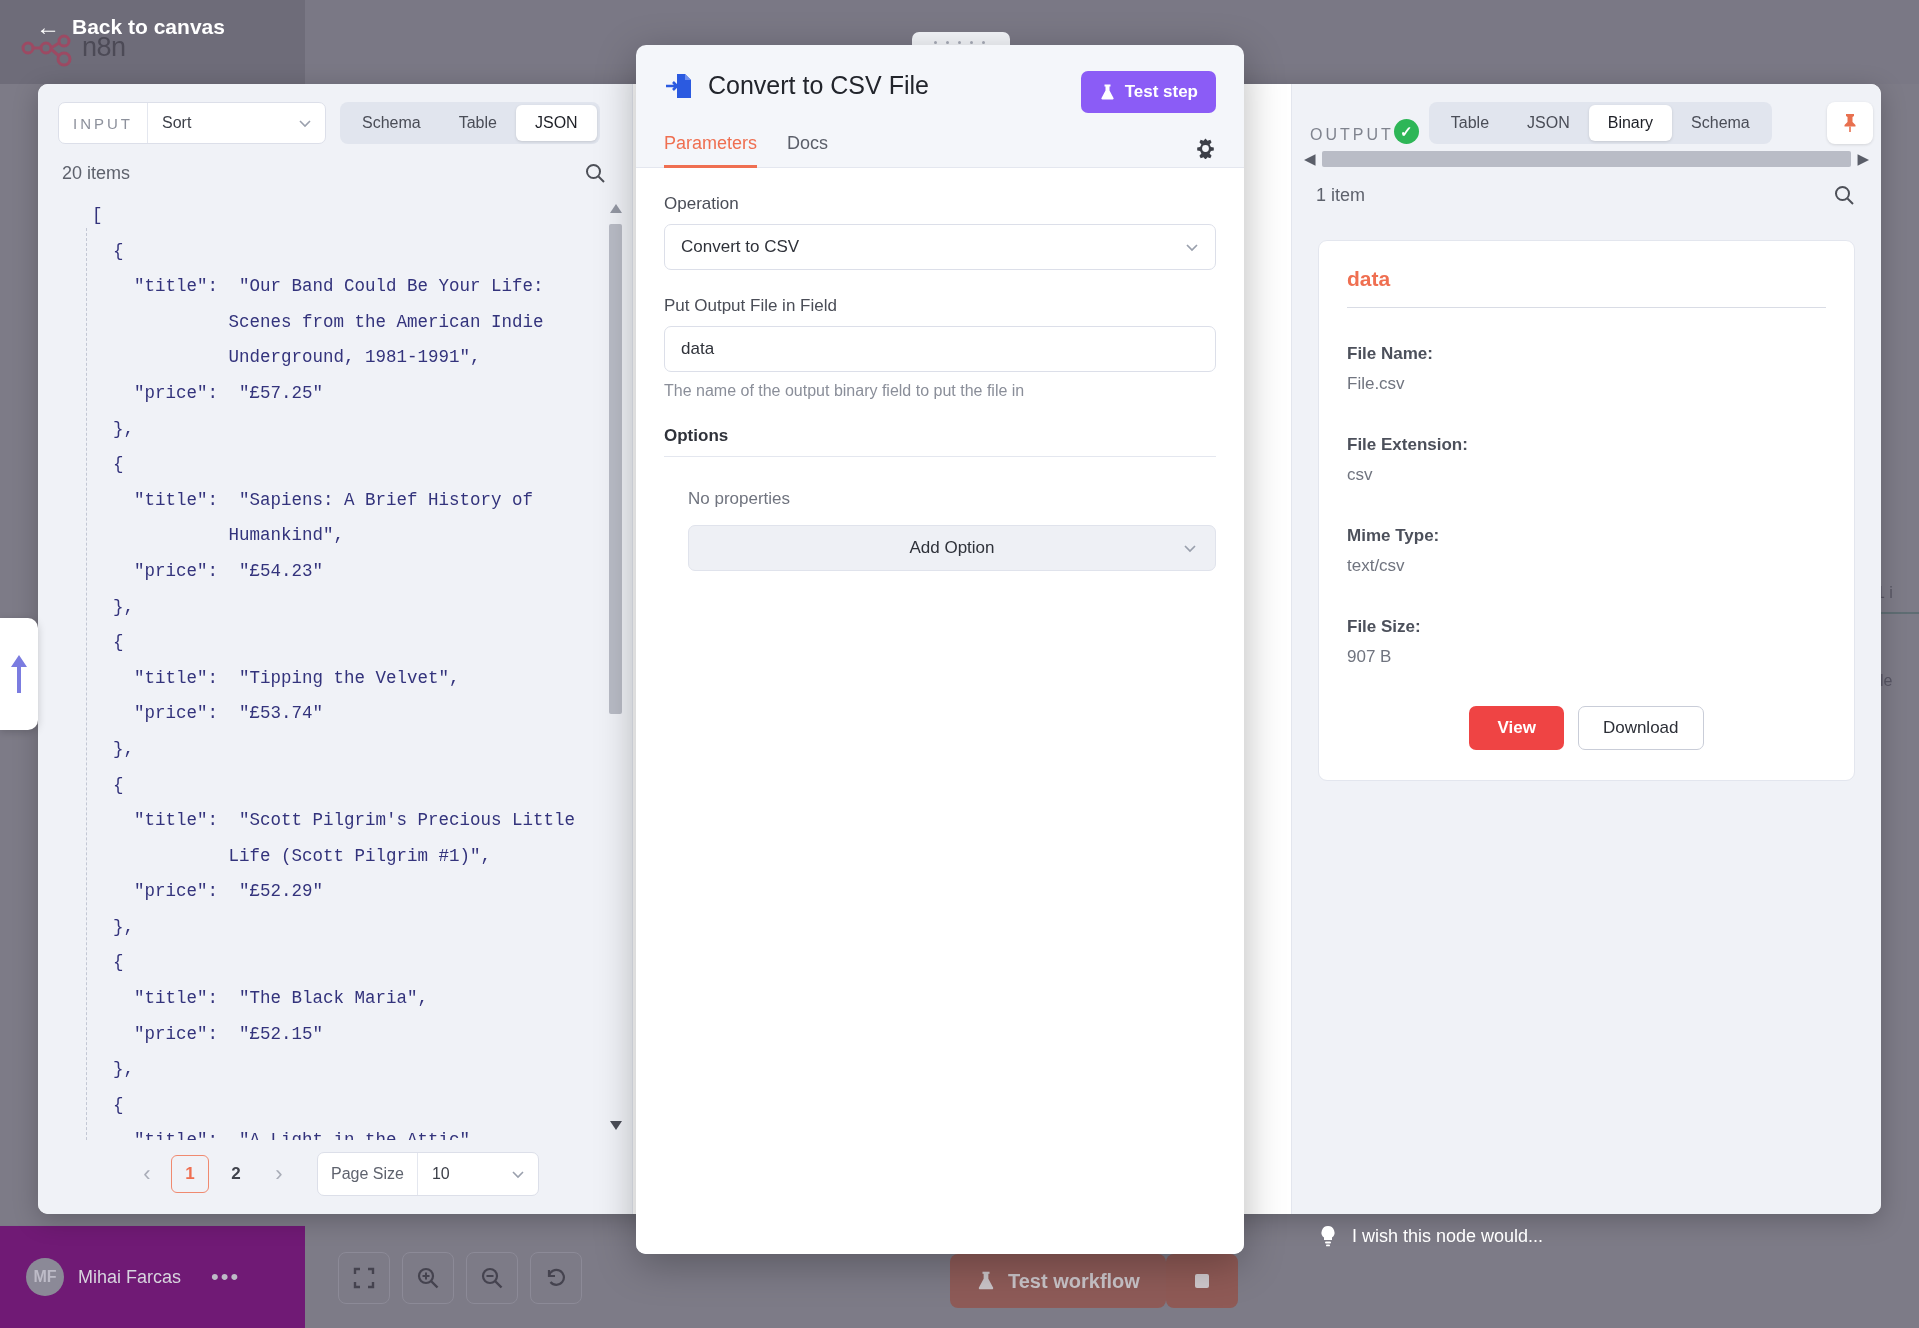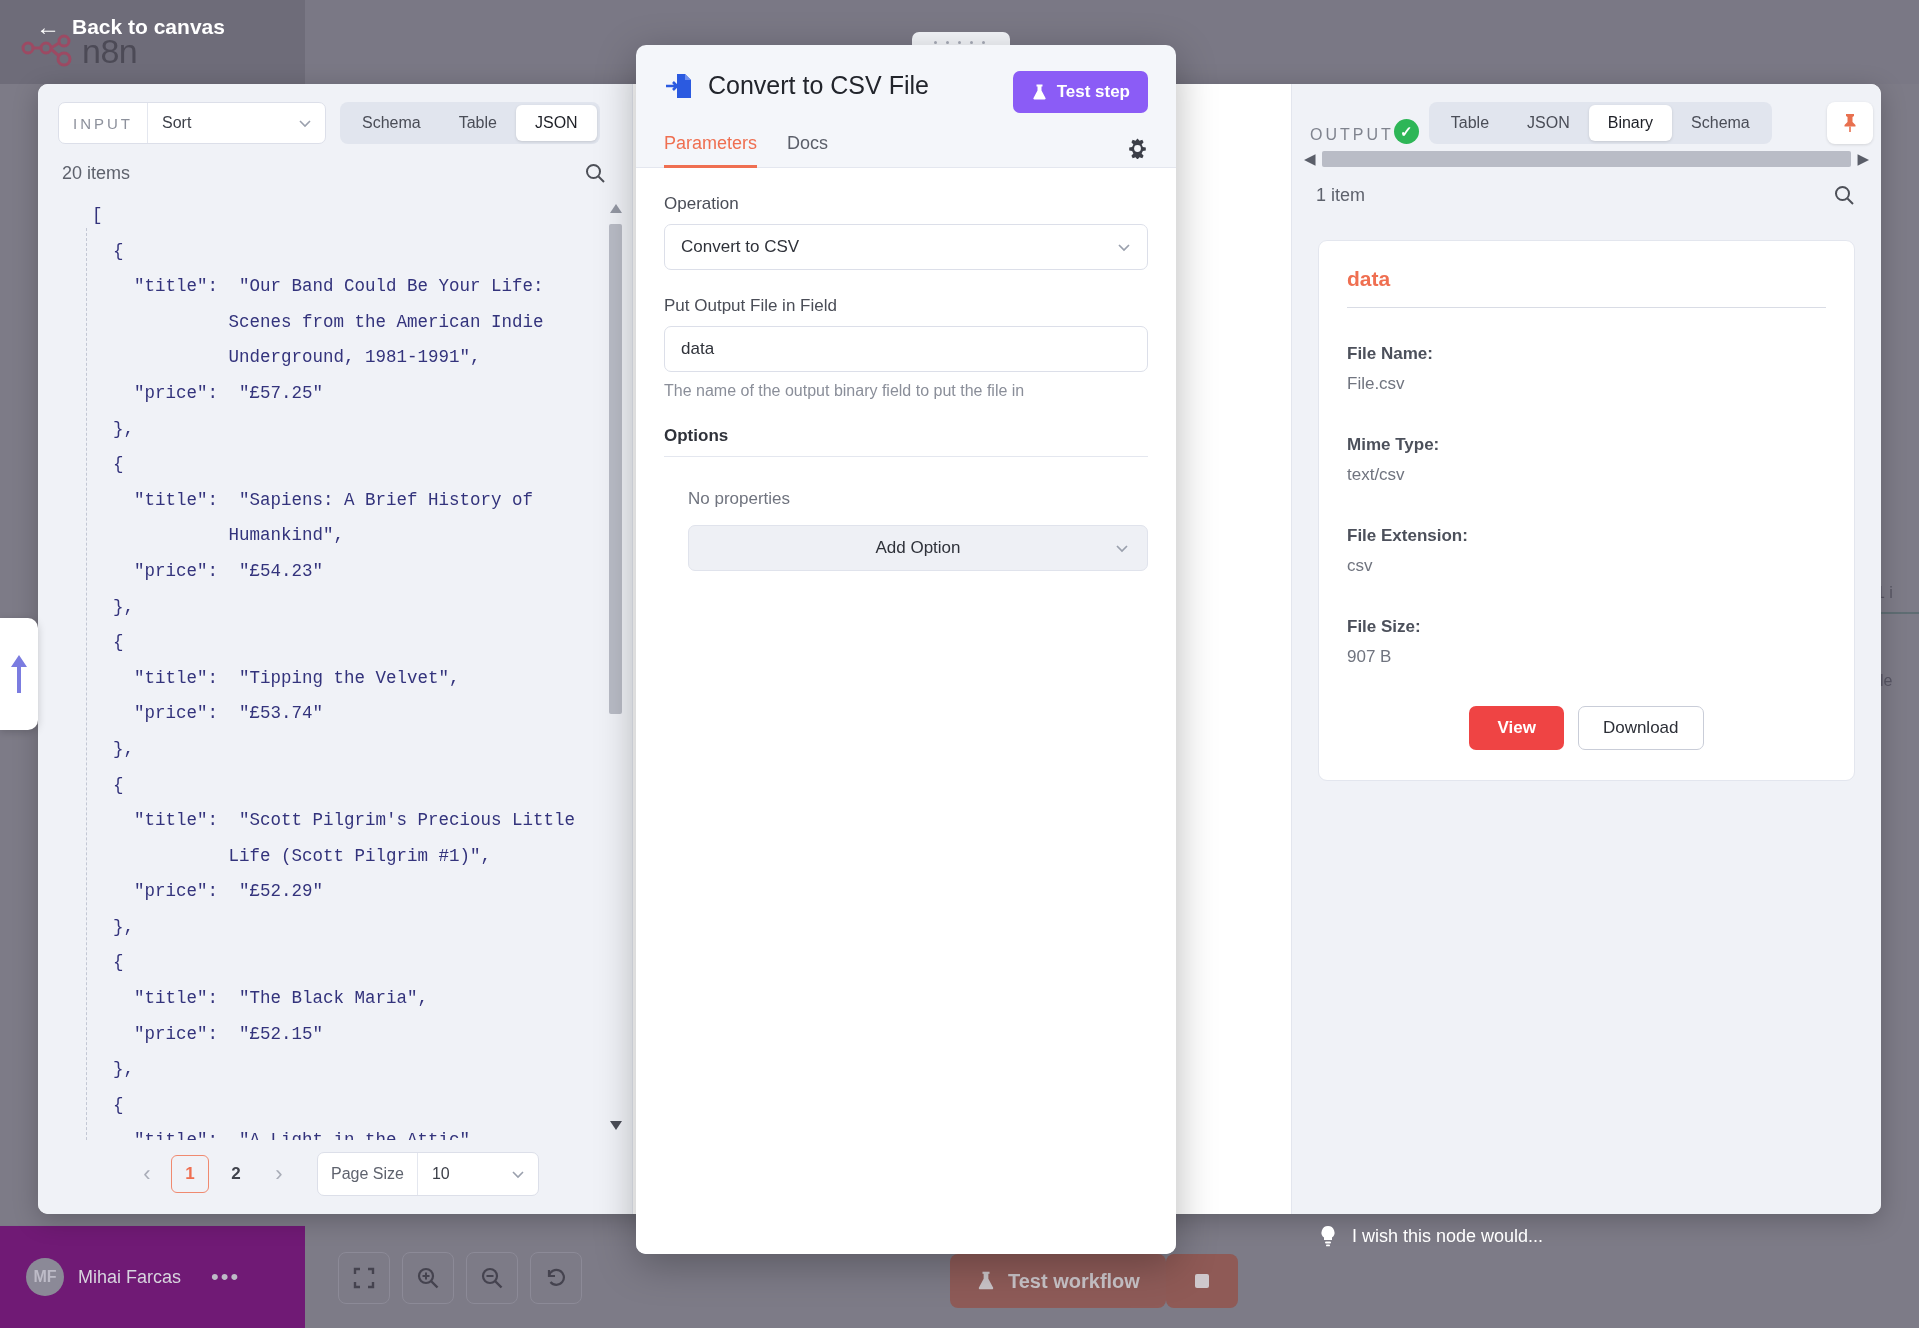--- a/index.html
+++ b/index.html
@@ -19,21 +19,21 @@
   }
   .canvas-topbar-right {
     position: absolute; left: 305px; top: 0; right: 0; height: 84px;
     background: #7a7885;
   }
   .logo-wrap {
     position: absolute; left: 20px; top: 28px; width: 72px; height: 44px;
   }
   .logo-text {
     position: absolute; left: 82px; top: 32px;
-    font-size: 34px; color: #4c4a56; font-weight: 400; letter-spacing: -.5px;
+    font-size: 27px; color: #4c4a56; font-weight: 400; letter-spacing: -.5px;
   }
   .back-to-canvas {
     position: absolute; left: 36px; top: 15px;
     display: flex; align-items: center; gap: 12px;
     color: #ffffff; font-size: 21px; font-weight: 700;
     cursor: pointer; z-index: 6;
   }
   .back-arrow { font-size: 24px; line-height: 1; font-weight: 400; }
 
   
@@ -206,21 +206,21 @@
   }
   .btn-download {
     background: #fff; color: #2c2f37; border: 1px solid #c9cdd8;
     border-radius: 7px; padding: 11px 24px; font-size: 17px; cursor: pointer;
     font-family: inherit;
   }
 
   
   .modal {
     position: absolute; left: 636px; top: 45px;
-    width: 540px; height: 1209px;
+    width: 608px; height: 1209px;
     background: #f4f6fa; border-radius: 10px;
     box-shadow: 0 10px 40px rgba(0,0,0,.28);
     z-index: 5; display: flex; flex-direction: column; overflow: hidden;
   }
   .drag-handle {
     position: absolute; left: 912px; top: 32px;
     width: 98px; height: 28px; background: #f4f6fa;
     border-radius: 7px 7px 0 0; z-index: 5;
     display: flex; align-items: center; justify-content: center;
     cursor: grab;
@@ -474,26 +474,26 @@
         </span>
       </div>
 
       <div class="binary-card">
         <div class="bin-title">data</div>
         <div>
           <div class="bin-k">File Name:</div>
           <div class="bin-v">File.csv</div>
         </div>
         <div>
+          <div class="bin-k">File Extension:</div>
+          <div class="bin-v">csv</div>
+        </div>
+        <div>
           <div class="bin-k">Mime Type:</div>
           <div class="bin-v">text/csv</div>
-        </div>
-        <div>
-          <div class="bin-k">File Extension:</div>
-          <div class="bin-v">csv</div>
         </div>
         <div>
           <div class="bin-k">File Size:</div>
           <div class="bin-v">907 B</div>
         </div>
         <div class="bin-actions">
           <button class="btn-view">View</button>
           <button class="btn-download">Download</button>
         </div>
       </div>

